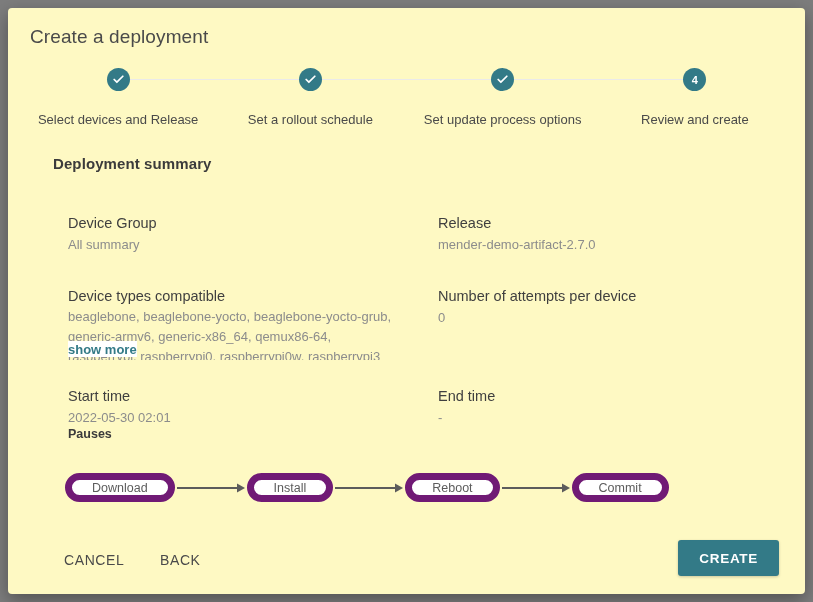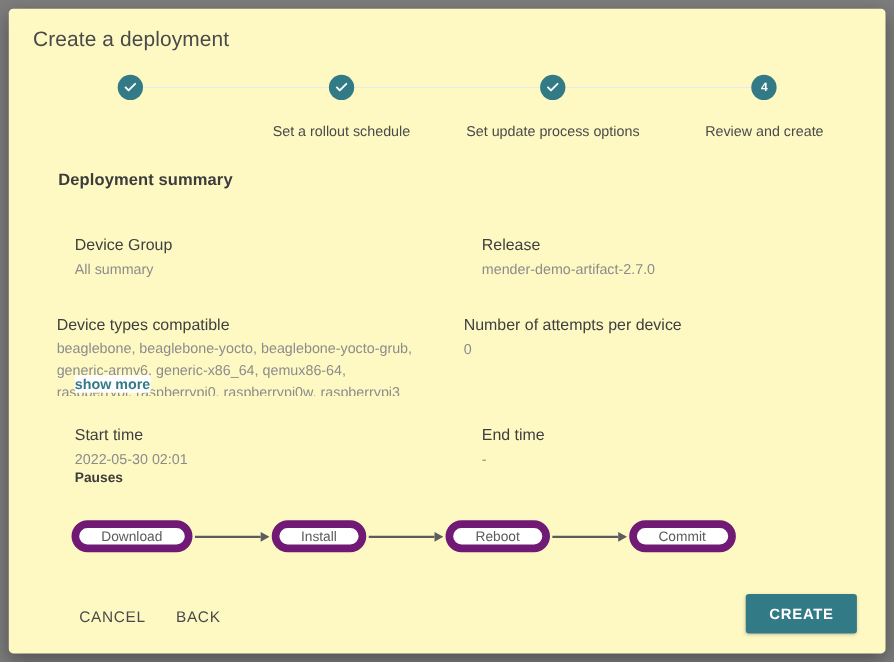--- a/index.html
+++ b/index.html
@@ -114,21 +114,21 @@
     font-size: 14.5px;
     color: #3f3f3f;
     line-height: 21px;
   }
   .s-value {
     font-size: 13px;
     color: #8c8c8c;
     line-height: 20px;
     margin-top: 1px;
   }
-  .row-gap-1 { margin-top: 31px; justify-content: center; }
+  .row-gap-1 { margin-top: 31px; }
   .row-gap-2 { margin-top: 26px; }
 
   .devtypes-wrap {
     position: relative;
     height: 53px;
     overflow: hidden;
   }
   .devtypes-list {
     font-size: 13px;
     color: #8c8c8c;
@@ -200,21 +200,21 @@
     top: 24px;
     font-size: 14px;
     color: #4a4a4a;
     letter-spacing: 0.6px;
     background: none;
     border: none;
     font-family: "Liberation Sans", sans-serif;
     cursor: pointer;
     padding: 6px 8px;
   }
-  .btn-cancel { left: 56px; }
+  .btn-cancel { left: 48px; }
   .btn-back { left: 144px; }
   .btn-create {
     position: absolute;
     right: 26px;
     top: 18px;
     background: #337a87;
     color: #ffffff;
     border: none;
     border-radius: 3px;
     height: 36px;
@@ -238,20 +238,21 @@
 
   <div class="stepper">
 
     <div class="step">
 
       <div class="step-circle">
         <svg width="13" height="13" viewBox="0 0 24 24" fill="none" stroke="#ffffff" stroke-width="3.2" stroke-linecap="round" stroke-linejoin="round">
             <polyline points="20 6 9 17 4 12"></polyline>
           </svg>
       </div>
+      <div class="step-label">Select devices and Release</div>
     </div>
 
     <div class="step">
       <div class="connector"></div>
       <div class="step-circle">
         <svg width="13" height="13" viewBox="0 0 24 24" fill="none" stroke="#ffffff" stroke-width="3.2" stroke-linecap="round" stroke-linejoin="round">
             <polyline points="20 6 9 17 4 12"></polyline>
           </svg>
       </div>
       <div class="step-label">Set a rollout schedule</div>

